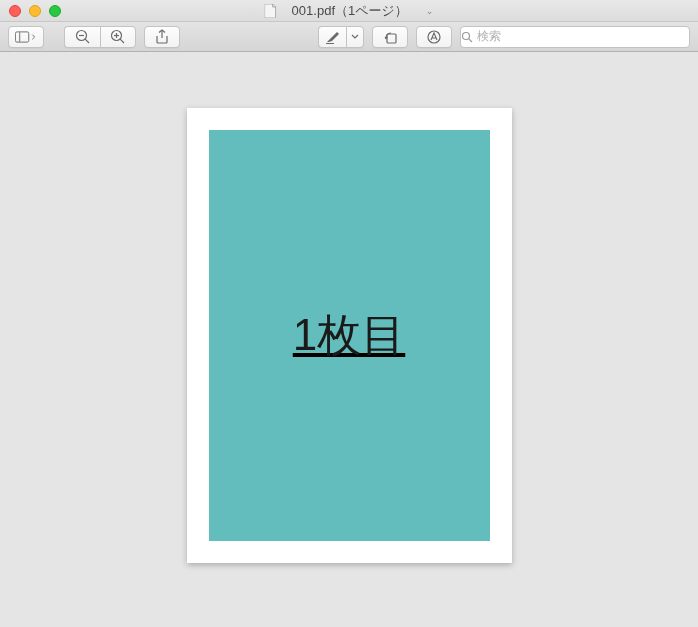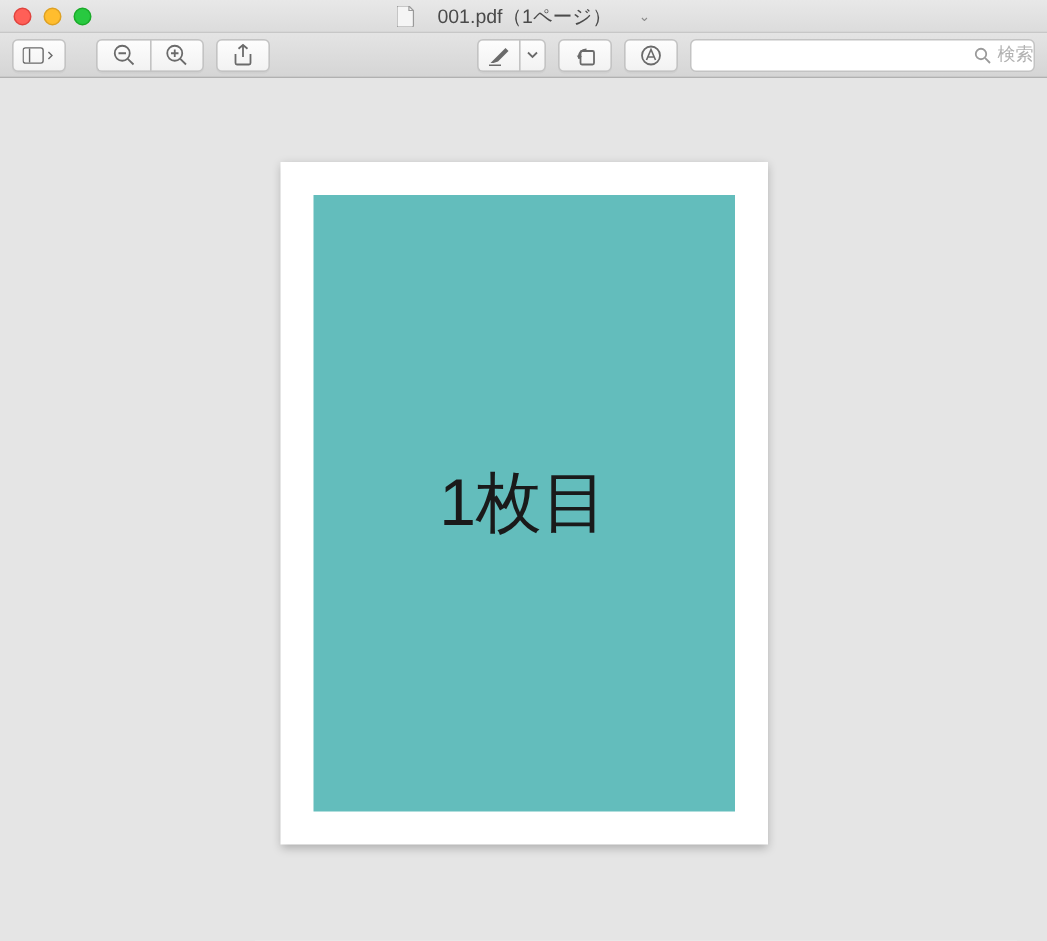--- a/index.html
+++ b/index.html
@@ -81,21 +81,21 @@
     .spacer-sm { width: 4px; }
     .flex-spacer { flex: 1; }
     .search {
       width: 230px;
       height: 22px;
       background: #ffffff;
       border: 1px solid #c3c3c3;
       border-radius: 4px;
       display: flex;
       align-items: center;
-      justify-content: flex-end;
+      justify-content: flex-start;
       gap: 4px;
       color: #b1b1b1;
       font-size: 12px;
     }
     .icon-svg { display: block; }
     .canvas {
       width: 100%;
       height: calc(627px - 52px);
       background: #e5e5e5;
       display: flex;
@@ -105,20 +105,21 @@
     }
     .page {
       width: 325px;
       height: 455px;
       background: #ffffff;
       box-shadow: 0 2px 6px rgba(0,0,0,0.25);
       display: flex;
       align-items: center;
       justify-content: center;
       padding: 22px;
+      text-decoration: underline;
     }
     .page-inner {
       width: 100%;
       height: 100%;
       background: #63bdbc;
       display: flex;
       align-items: center;
       justify-content: center;
     }
     .page-text {

